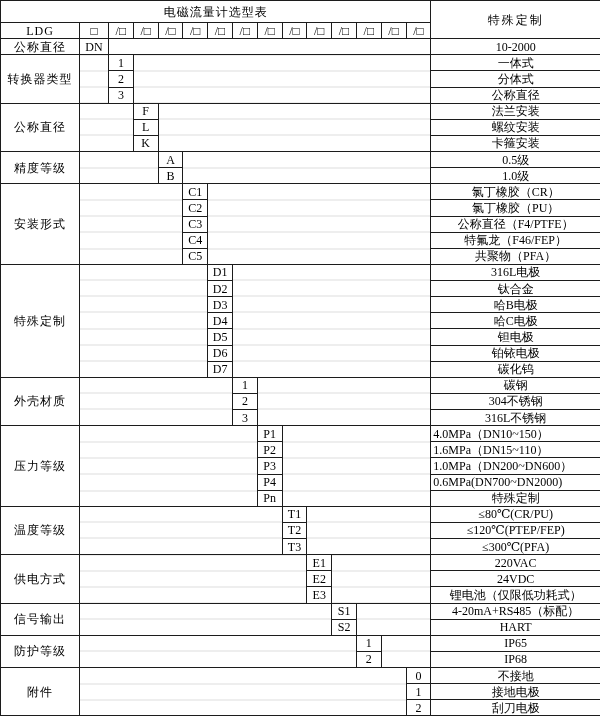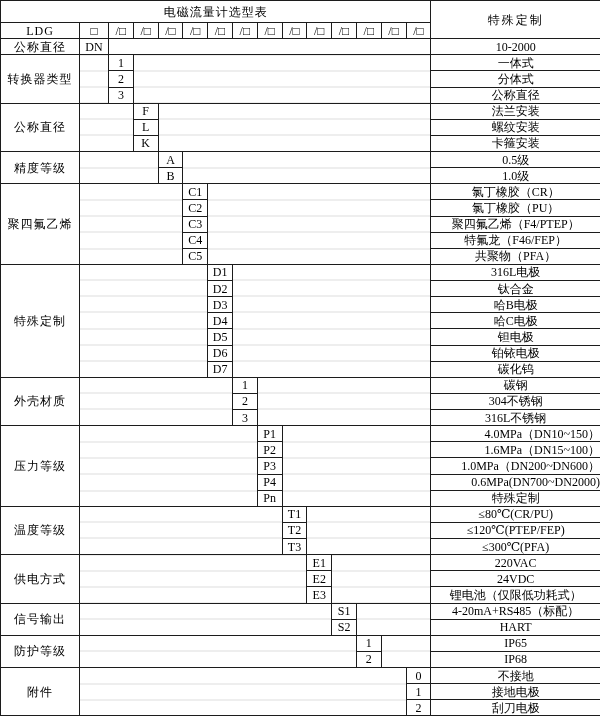--- a/index.html
+++ b/index.html
@@ -17,21 +17,21 @@
   }
   tr{height:16.14px;}
   tr.title-row{height:22px;}
   td.title{font-size:14px;letter-spacing:1px;}
   td.desc-header{font-size:14px;letter-spacing:2px;}
   td.lbl{font-size:13px;letter-spacing:1px;}
   td.lbl-ldg{text-align:left;padding-left:7px;font-size:13px;letter-spacing:1px;}
   td.code{font-size:12px;}
   td.boxcell{font-size:12px;}
   td.desc{font-size:12px;}
-  td.desc.left{text-align:right;padding-left:2px;}
+  td.desc.left{text-align:left;padding-left:2px;}
   td.empty{
     background-image:repeating-linear-gradient(
       to bottom,
       transparent 0px, transparent 15.14px,
       #dcdcdc 15.14px, #dcdcdc 16.14px);
   }
 </style>
 </head>
 <body>
 
@@ -105,33 +105,33 @@
         <td class="empty" rowspan="2" colspan="3"></td>
         <td class="code">A</td>
         <td class="empty" rowspan="2" colspan="10"></td>
         <td class="desc">0.5级</td>
       </tr>
       <tr>
         <td class="code">B</td>
         <td class="desc">1.0级</td>
       </tr>
       <tr>
-        <td class="lbl" rowspan="5">聚四氟乙烯</td>
+        <td class="lbl" rowspan="5">安装形式</td>
         <td class="empty" rowspan="5" colspan="4"></td>
         <td class="code">C1</td>
         <td class="empty" rowspan="5" colspan="9"></td>
         <td class="desc">氯丁橡胶（CR）</td>
       </tr>
       <tr>
         <td class="code">C2</td>
         <td class="desc">氯丁橡胶（PU）</td>
       </tr>
       <tr>
         <td class="code">C3</td>
-        <td class="desc">聚四氟乙烯（F4/PTEP）</td>
+        <td class="desc">公称直径（F4/PTFE）</td>
       </tr>
       <tr>
         <td class="code">C4</td>
         <td class="desc">特氟龙（F46/FEP）</td>
       </tr>
       <tr>
         <td class="code">C5</td>
         <td class="desc">共聚物（PFA）</td>
       </tr>
       <tr>
@@ -182,21 +182,21 @@
       </tr>
       <tr>
         <td class="lbl" rowspan="5">压力等级</td>
         <td class="empty" rowspan="5" colspan="7"></td>
         <td class="code">P1</td>
         <td class="empty" rowspan="5" colspan="6"></td>
         <td class="desc left">4.0MPa（DN10~150）</td>
       </tr>
       <tr>
         <td class="code">P2</td>
-        <td class="desc left">1.6MPa（DN15~100）</td>
+        <td class="desc left">1.6MPa（DN15~110）</td>
       </tr>
       <tr>
         <td class="code">P3</td>
         <td class="desc left">1.0MPa（DN200~DN600）</td>
       </tr>
       <tr>
         <td class="code">P4</td>
         <td class="desc left">0.6MPa(DN700~DN2000)</td>
       </tr>
       <tr>

